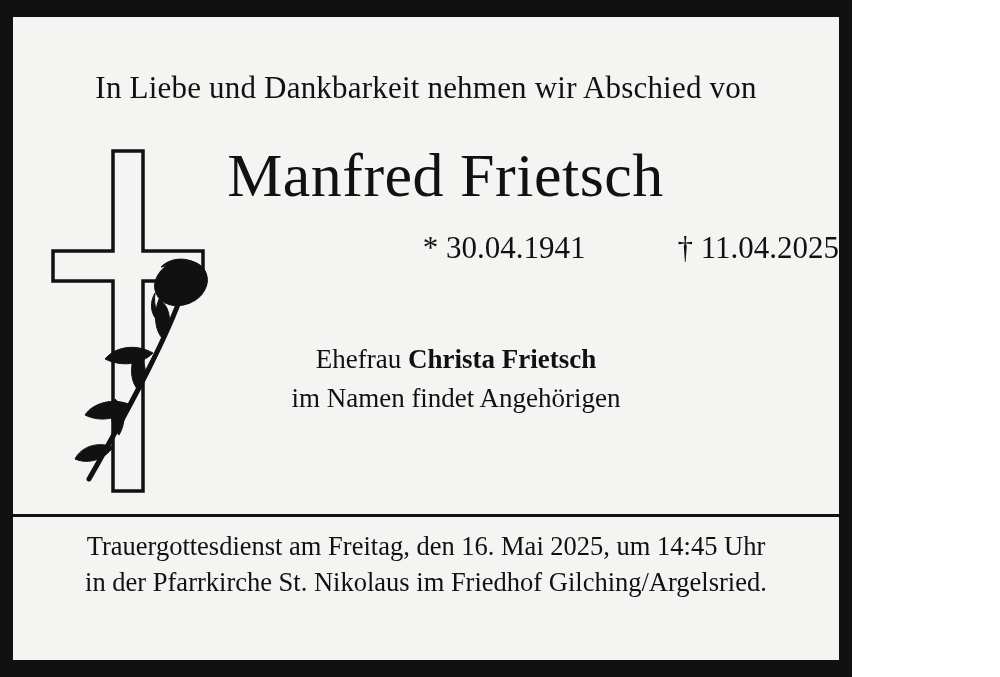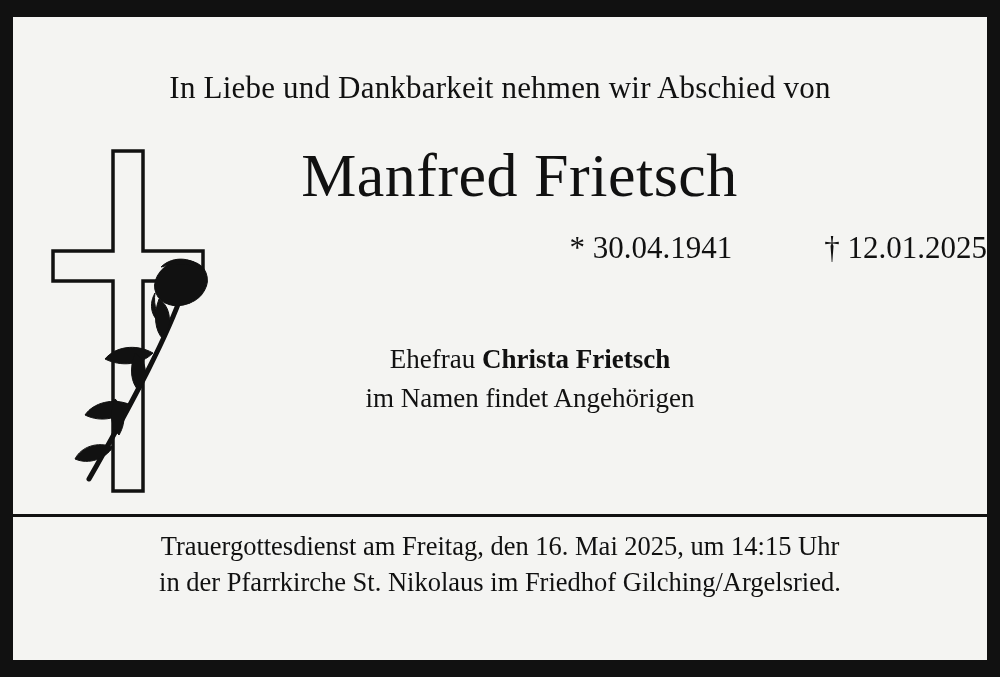--- a/index.html
+++ b/index.html
@@ -11,21 +11,21 @@
     width: 1000px;
     height: 677px;
     font-family: "Liberation Serif", serif;
     color: #111111;
     overflow: hidden;
   }
 
   .obituary {
     position: relative;
     box-sizing: border-box;
-    width: 1000px;
+    width: 852px;
     height: 677px;
     background: #3b82f6;
     border-top: 17px solid #111111;
     border-bottom: 17px solid #111111;
     border-left: 13px solid #111111;
     border-right: 13px solid #111111;
   }
 
   .inner {
     position: relative;
@@ -111,34 +111,34 @@
 
 <div class="obituary">
   <div class="inner">
 
     <div class="lead">In Liebe und Dankbarkeit nehmen wir Abschied von</div>
 
     <div class="name">Manfred Frietsch</div>
 
     <div class="dates">
       <span>* 30.04.1941</span>
-      <span>† 12.01.2025</span>
+      <span>† 11.04.2025</span>
     </div>
 
     <div class="family">
       <div>
         <span>Ehefrau </span><b>Christa Frietsch</b>
       </div>
       <div>im Namen findet Angehörigen</div>
     </div>
 
     <div class="divider"></div>
 
     <div class="service">
-      <div>Trauergottesdienst am Freitag, den 16. Mai 2025, um 14:15 Uhr</div>
+      <div>Trauergottesdienst am Freitag, den 16. Mai 2025, um 14:45 Uhr</div>
       <div>in der Pfarrkirche St. Nikolaus im Friedhof Gilching/Argelsried.</div>
     </div>
 
     <div class="graphic">
       <svg width="200" height="360" viewBox="0 0 200 360" xmlns="http://www.w3.org/2000/svg">
 
         <g fill="none" stroke="#111111" stroke-width="3.5">
           <path d="M78 4 L108 4 L108 104 L168 104 L168 134 L108 134 L108 344 L78 344 L78 134 L18 134 L18 104 L78 104 Z"></path>
         </g>
 

